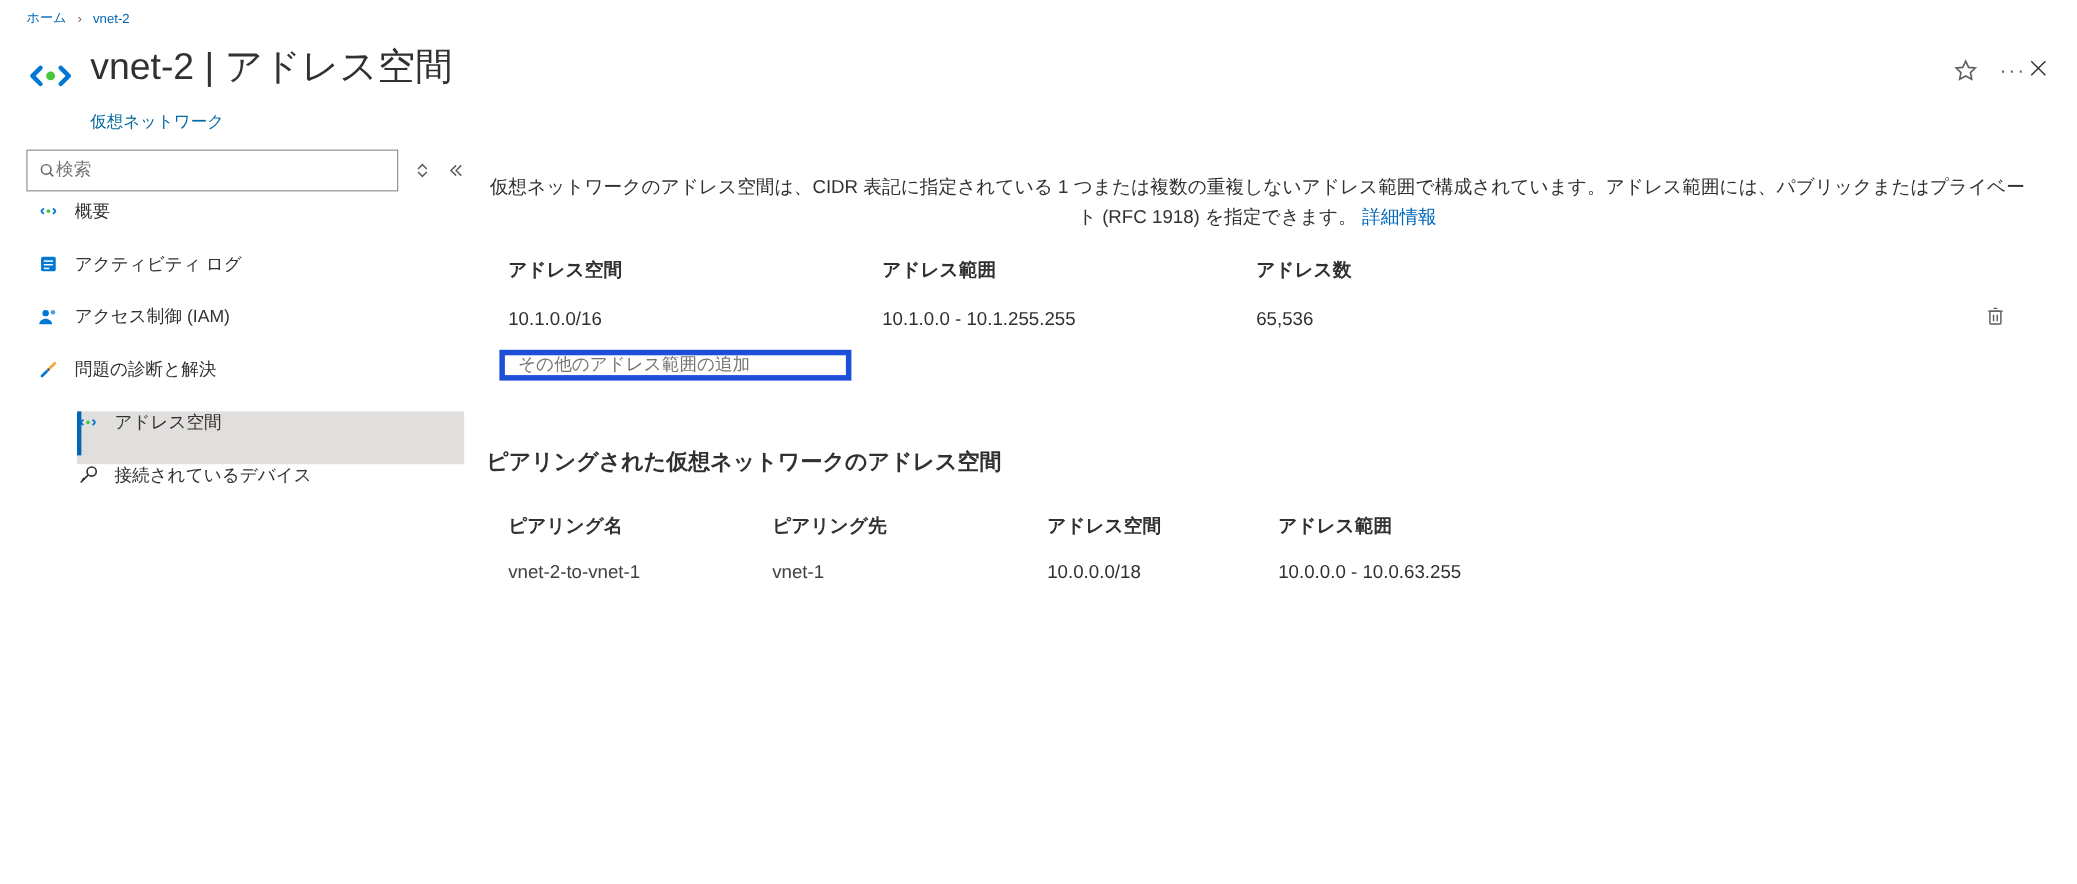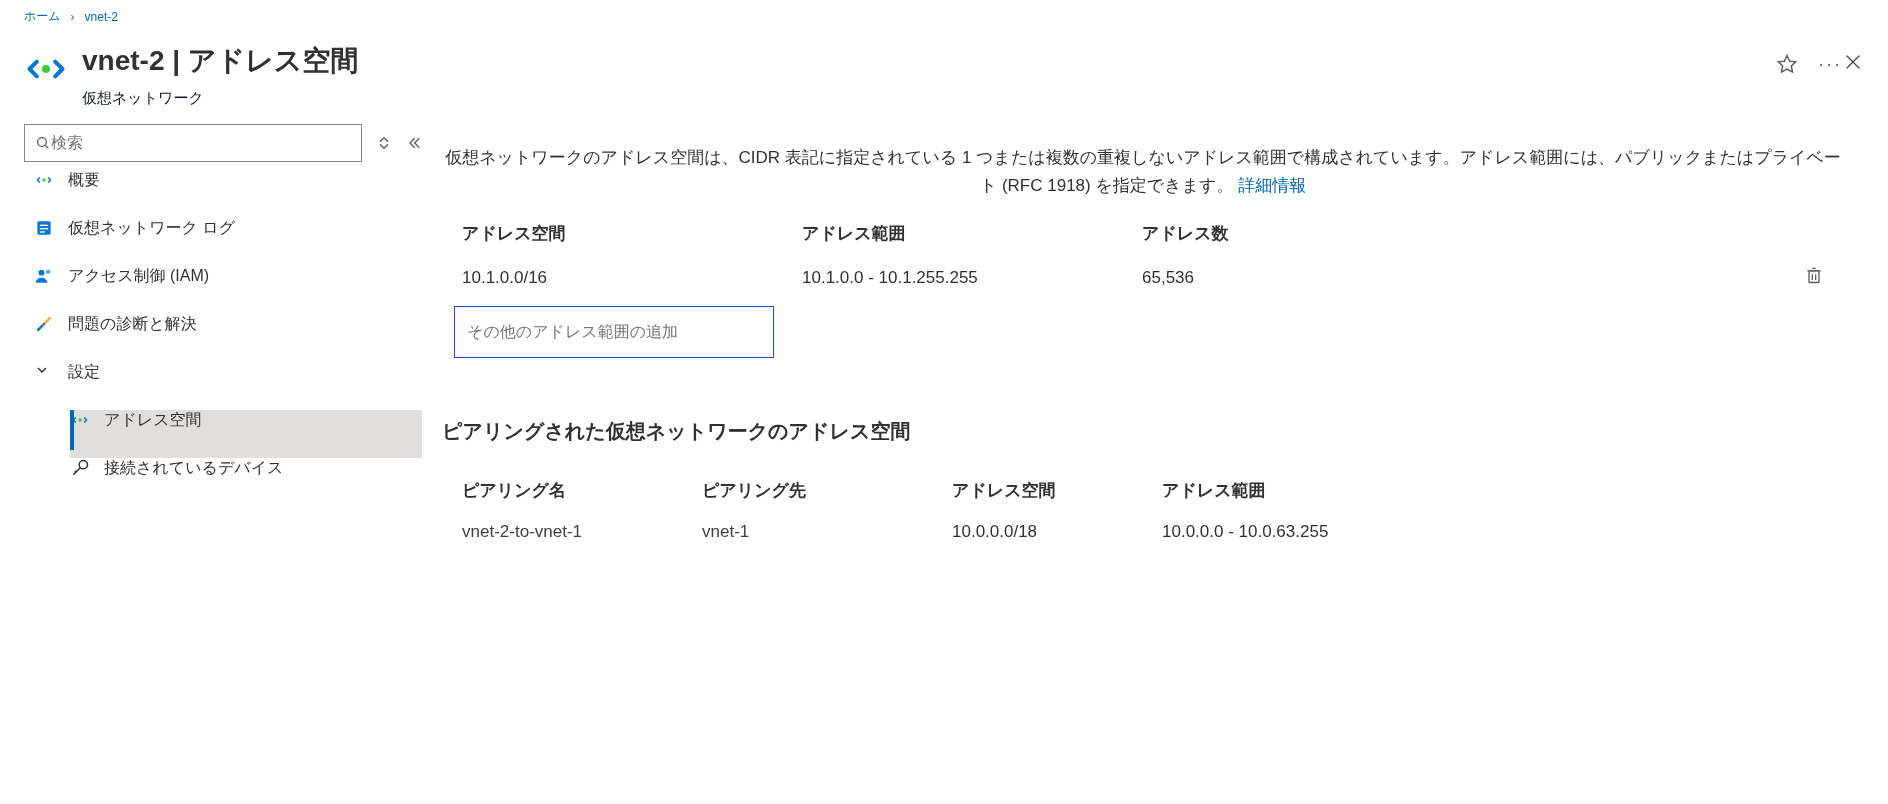--- a/index.html
+++ b/index.html
@@ -7,22 +7,22 @@
 a { color: #0067b8; text-decoration: none; cursor: pointer; }
 
 
 .breadcrumb { display: flex; align-items: center; padding: 8px 24px; font-size: 12px; }
 .breadcrumb .sep { margin: 0 10px; color: #605e5c; }
 
 
 .header { display: flex; align-items: flex-start; padding: 8px 24px 16px 24px; }
 .header-icon { margin-right: 14px; display: flex; align-items: center; padding-top: 6px; }
 .header-titles { flex: 1; }
-.header-title { font-size: 28px; font-weight: 700; line-height: 40px; }
-.header-subtitle { font-size: 15px; color: #0f172a; margin-top: 8px; }
+.header-title { font-size: 34px; font-weight: 400; line-height: 40px; }
+.header-subtitle { font-size: 15px; color: #0369a1; margin-top: 20px; }
 .header-actions { display: flex; align-items: center; margin-left: 24px; margin-top: 12px; gap: 20px; }
 .header-close { margin-left: auto; margin-top: 10px; cursor: pointer; }
 
 
 .content { display: flex; }
 .sidebar { width: 430px; flex-shrink: 0; padding: 0 8px 0 24px; }
 .main { flex: 1; padding: 20px 44px 20px 12px; }
 
 
 .search-row { display: flex; align-items: center; gap: 14px; margin-bottom: 8px; }
@@ -39,21 +39,21 @@
 .nav-wrap { position: relative; }
 .nav-children { padding-left: 46px; }
 .nav-children .nav-item { padding-left: 0; }
 
 
 .intro { font-size: 17px; line-height: 28px; margin-bottom: 12px; text-align: center; }
 
 .addr-table { width: 100%; }
 .addr-header, .addr-row { display: grid; grid-template-columns: 340px 340px 1fr 50px; align-items: center; padding: 10px 20px; font-size: 17px; }
 .addr-header { font-weight: 600; }
-.addr-input { display: inline-block; border: 1px solid #1d4ed8; padding: 16px 12px; font-size: 16px; width: 320px; margin: 6px 0 0 12px; color: #605e5c; }
+.addr-input { display: inline-block; border: 5px solid #1d4ed8; padding: 0 12px; font-size: 16px; width: 320px; margin: 6px 0 0 12px; color: #605e5c; }
 .delete-icon { color: #605e5c; cursor: pointer; justify-self: end; }
 
 .sub-heading { font-size: 20px; font-weight: 600; margin: 60px 0 24px 0; }
 
 .peer-header, .peer-row { display: grid; grid-template-columns: 240px 250px 210px 1fr; padding: 10px 20px; font-size: 17px; }
 .peer-header { font-weight: 600; }
 .peer-row a { color: #404040; }
 
 .ico { display: inline-flex; align-items: center; justify-content: center; }
 </style>
@@ -134,21 +134,21 @@
 
     <div class="nav-item">
       <span class="nav-icon ico">
         <svg width="20" height="20" viewBox="0 0 24 24">
             <rect x="4" y="4" width="16" height="16" rx="2" fill="#0078d4"></rect>
             <rect x="7" y="8" width="10" height="1.6" fill="#fff"></rect>
             <rect x="7" y="12" width="10" height="1.6" fill="#fff"></rect>
             <rect x="7" y="16" width="6" height="1.6" fill="#fff"></rect>
           </svg>
       </span>
-      <span class="nav-label">仮想ネットワーク ログ</span>
+      <span class="nav-label">アクティビティ ログ</span>
     </div>
 
     <div class="nav-item">
       <span class="nav-icon ico">
         <svg width="20" height="20" viewBox="0 0 24 24" fill="#0078d4">
             <circle cx="9" cy="8" r="3.5"></circle>
             <path d="M2 20c0-3.5 3.5-6 7-6s7 2.5 7 6"></path>
             <circle cx="17" cy="7" r="2.5" fill="#47a2e6"></circle>
           </svg>
       </span>
@@ -160,28 +160,20 @@
       <span class="nav-icon ico">
         <svg width="20" height="20" viewBox="0 0 24 24">
             <path d="M5 19 L10 14" stroke="#0078d4" stroke-width="3" stroke-linecap="round"></path>
             <path d="M19 5 L14 10" stroke="#f2a93b" stroke-width="3" stroke-linecap="round"></path>
             <path d="M13 11 L11 13" stroke="#605e5c" stroke-width="3"></path>
           </svg>
       </span>
       <span class="nav-label">問題の診断と解決</span>
     </div>
 
-    <div class="nav-item">
-      <span class="nav-icon ico">
-        <svg width="16" height="16" viewBox="0 0 24 24" fill="none" stroke="#323130" stroke-width="2">
-            <polyline points="6,9 12,15 18,9"></polyline>
-          </svg>
-      </span>
-      <span class="nav-label">設定</span>
-    </div>
 
     <div class="nav-children">
       <div class="nav-wrap">
         <div class="nav-item active selected-marker">
           <span class="nav-icon ico">
             <svg width="20" height="20" viewBox="0 0 24 24">
                 <path d="M4 12 L7 9 M4 12 L7 15" stroke="#0078d4" stroke-width="2" fill="none"></path>
                 <path d="M20 12 L17 9 M20 12 L17 15" stroke="#0078d4" stroke-width="2" fill="none"></path>
                 <circle cx="12" cy="12" r="2" fill="#47c73b"></circle>
               </svg>

